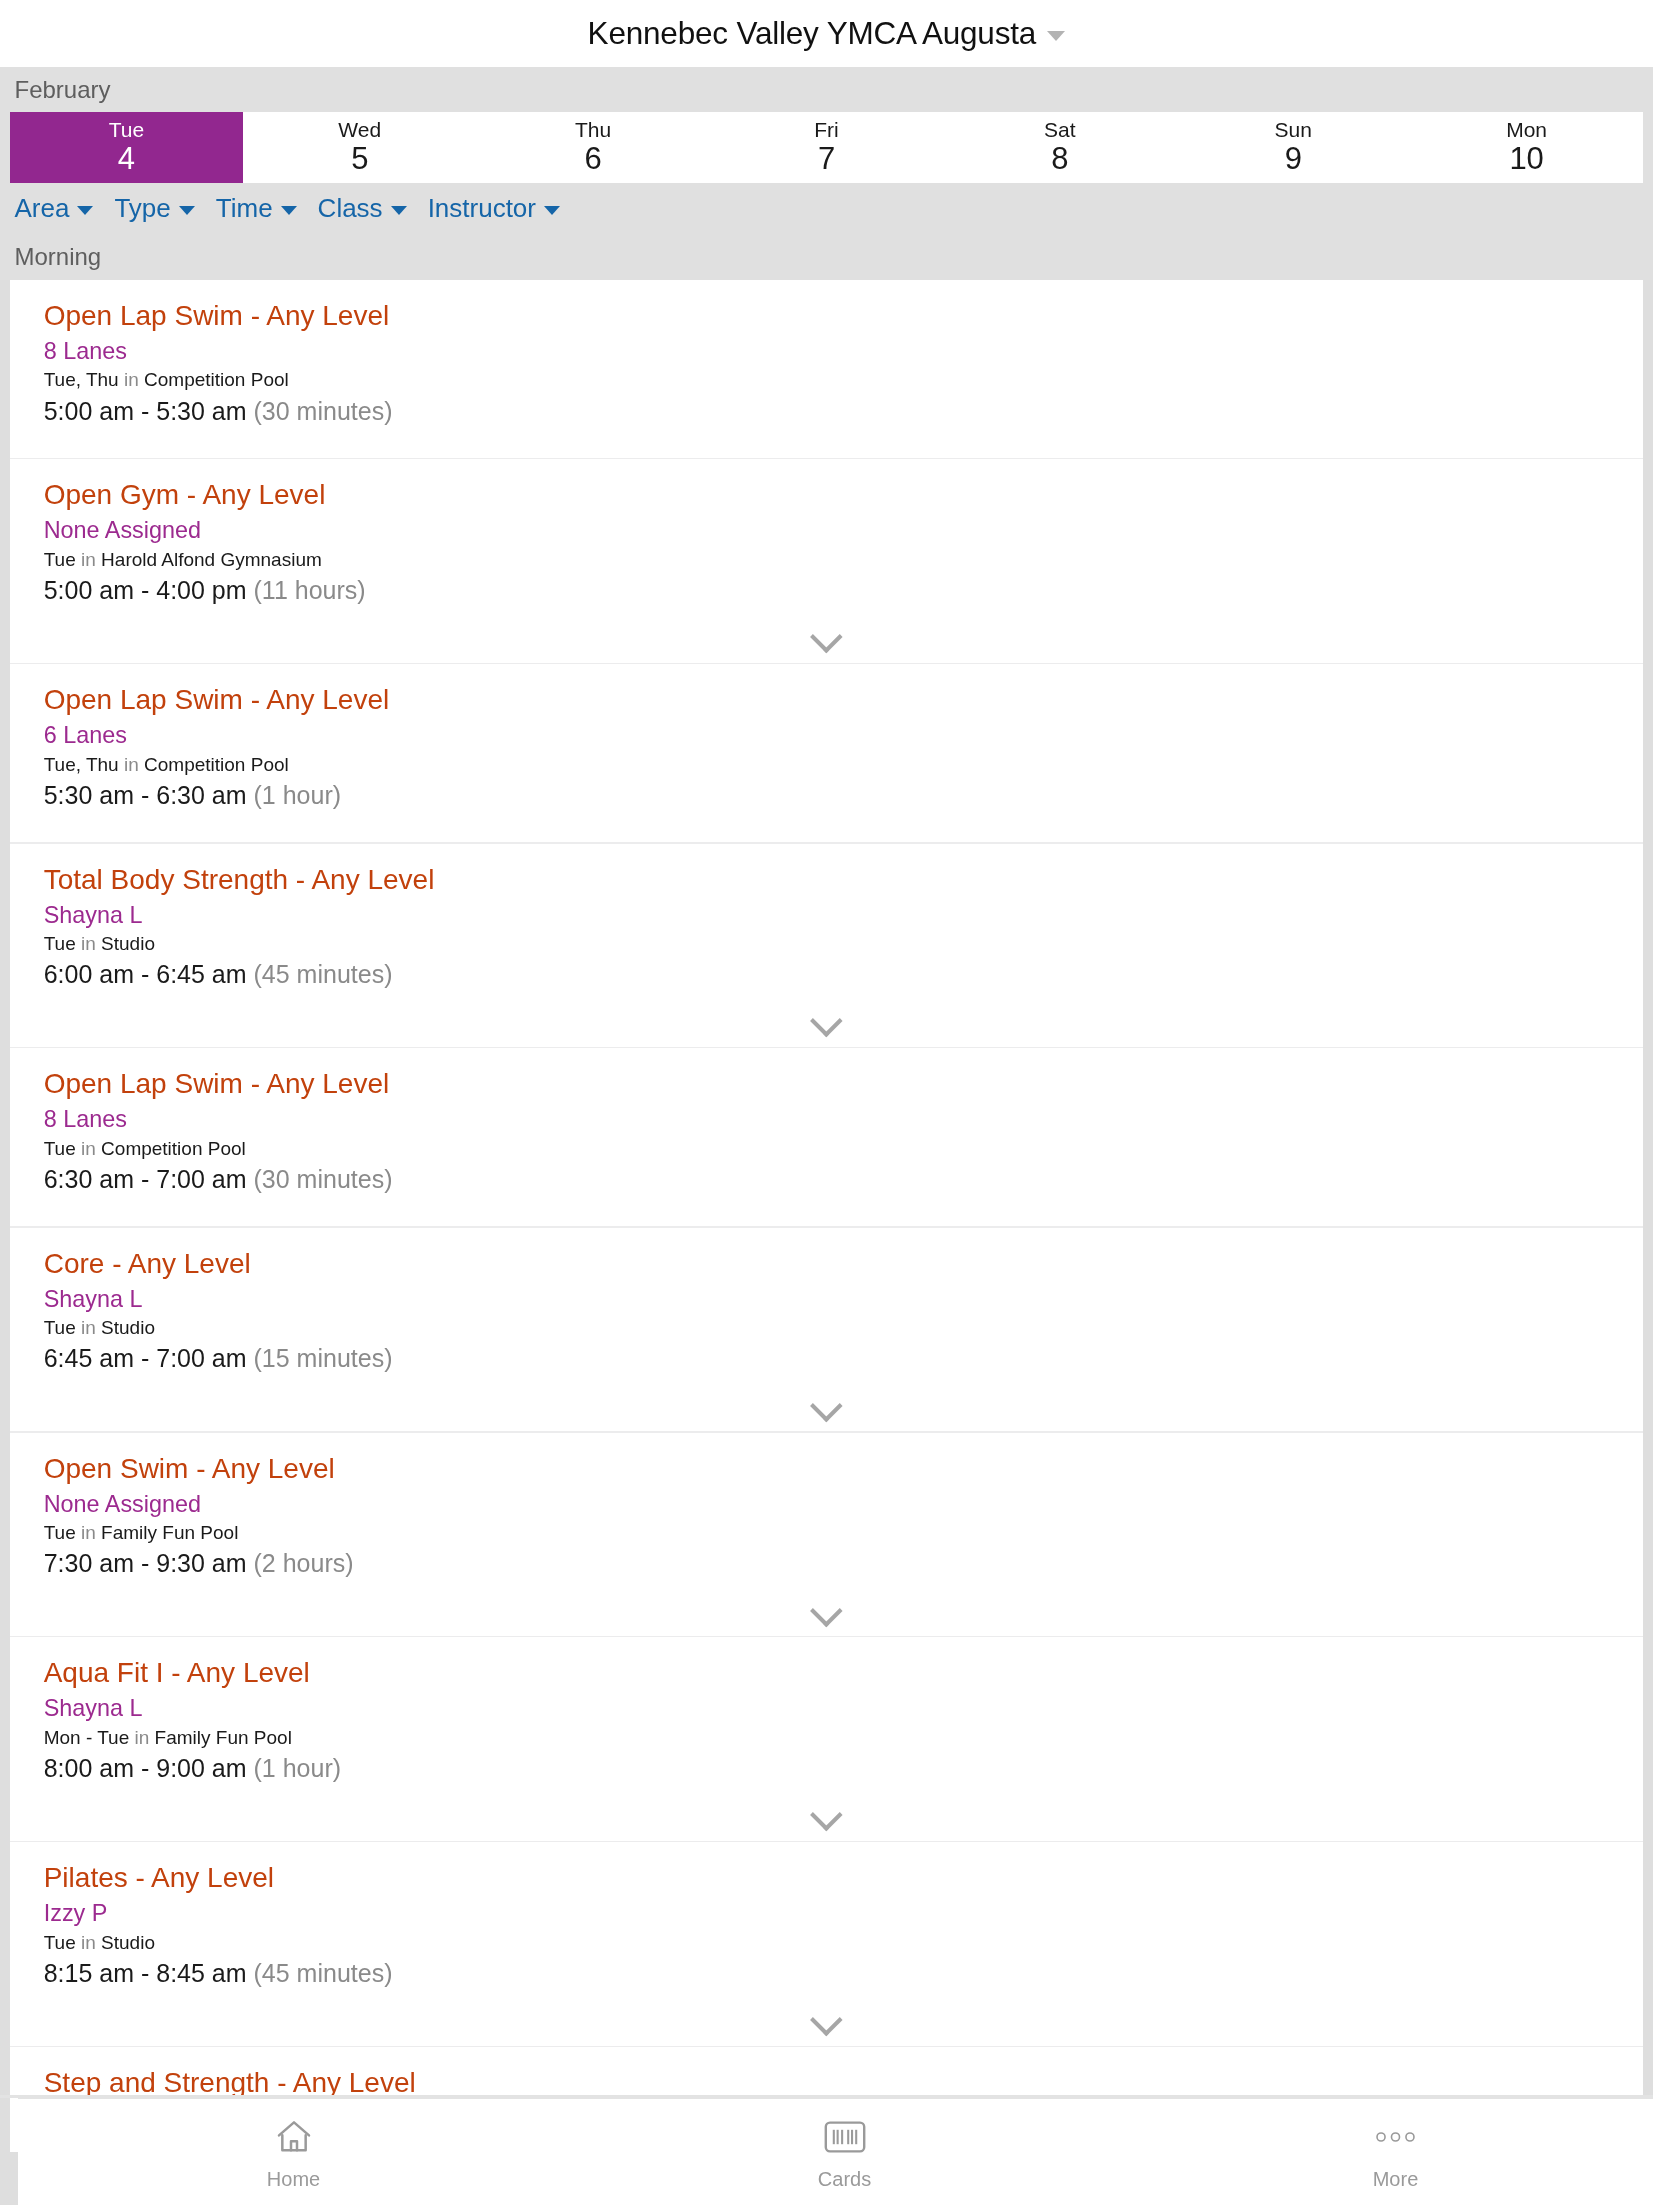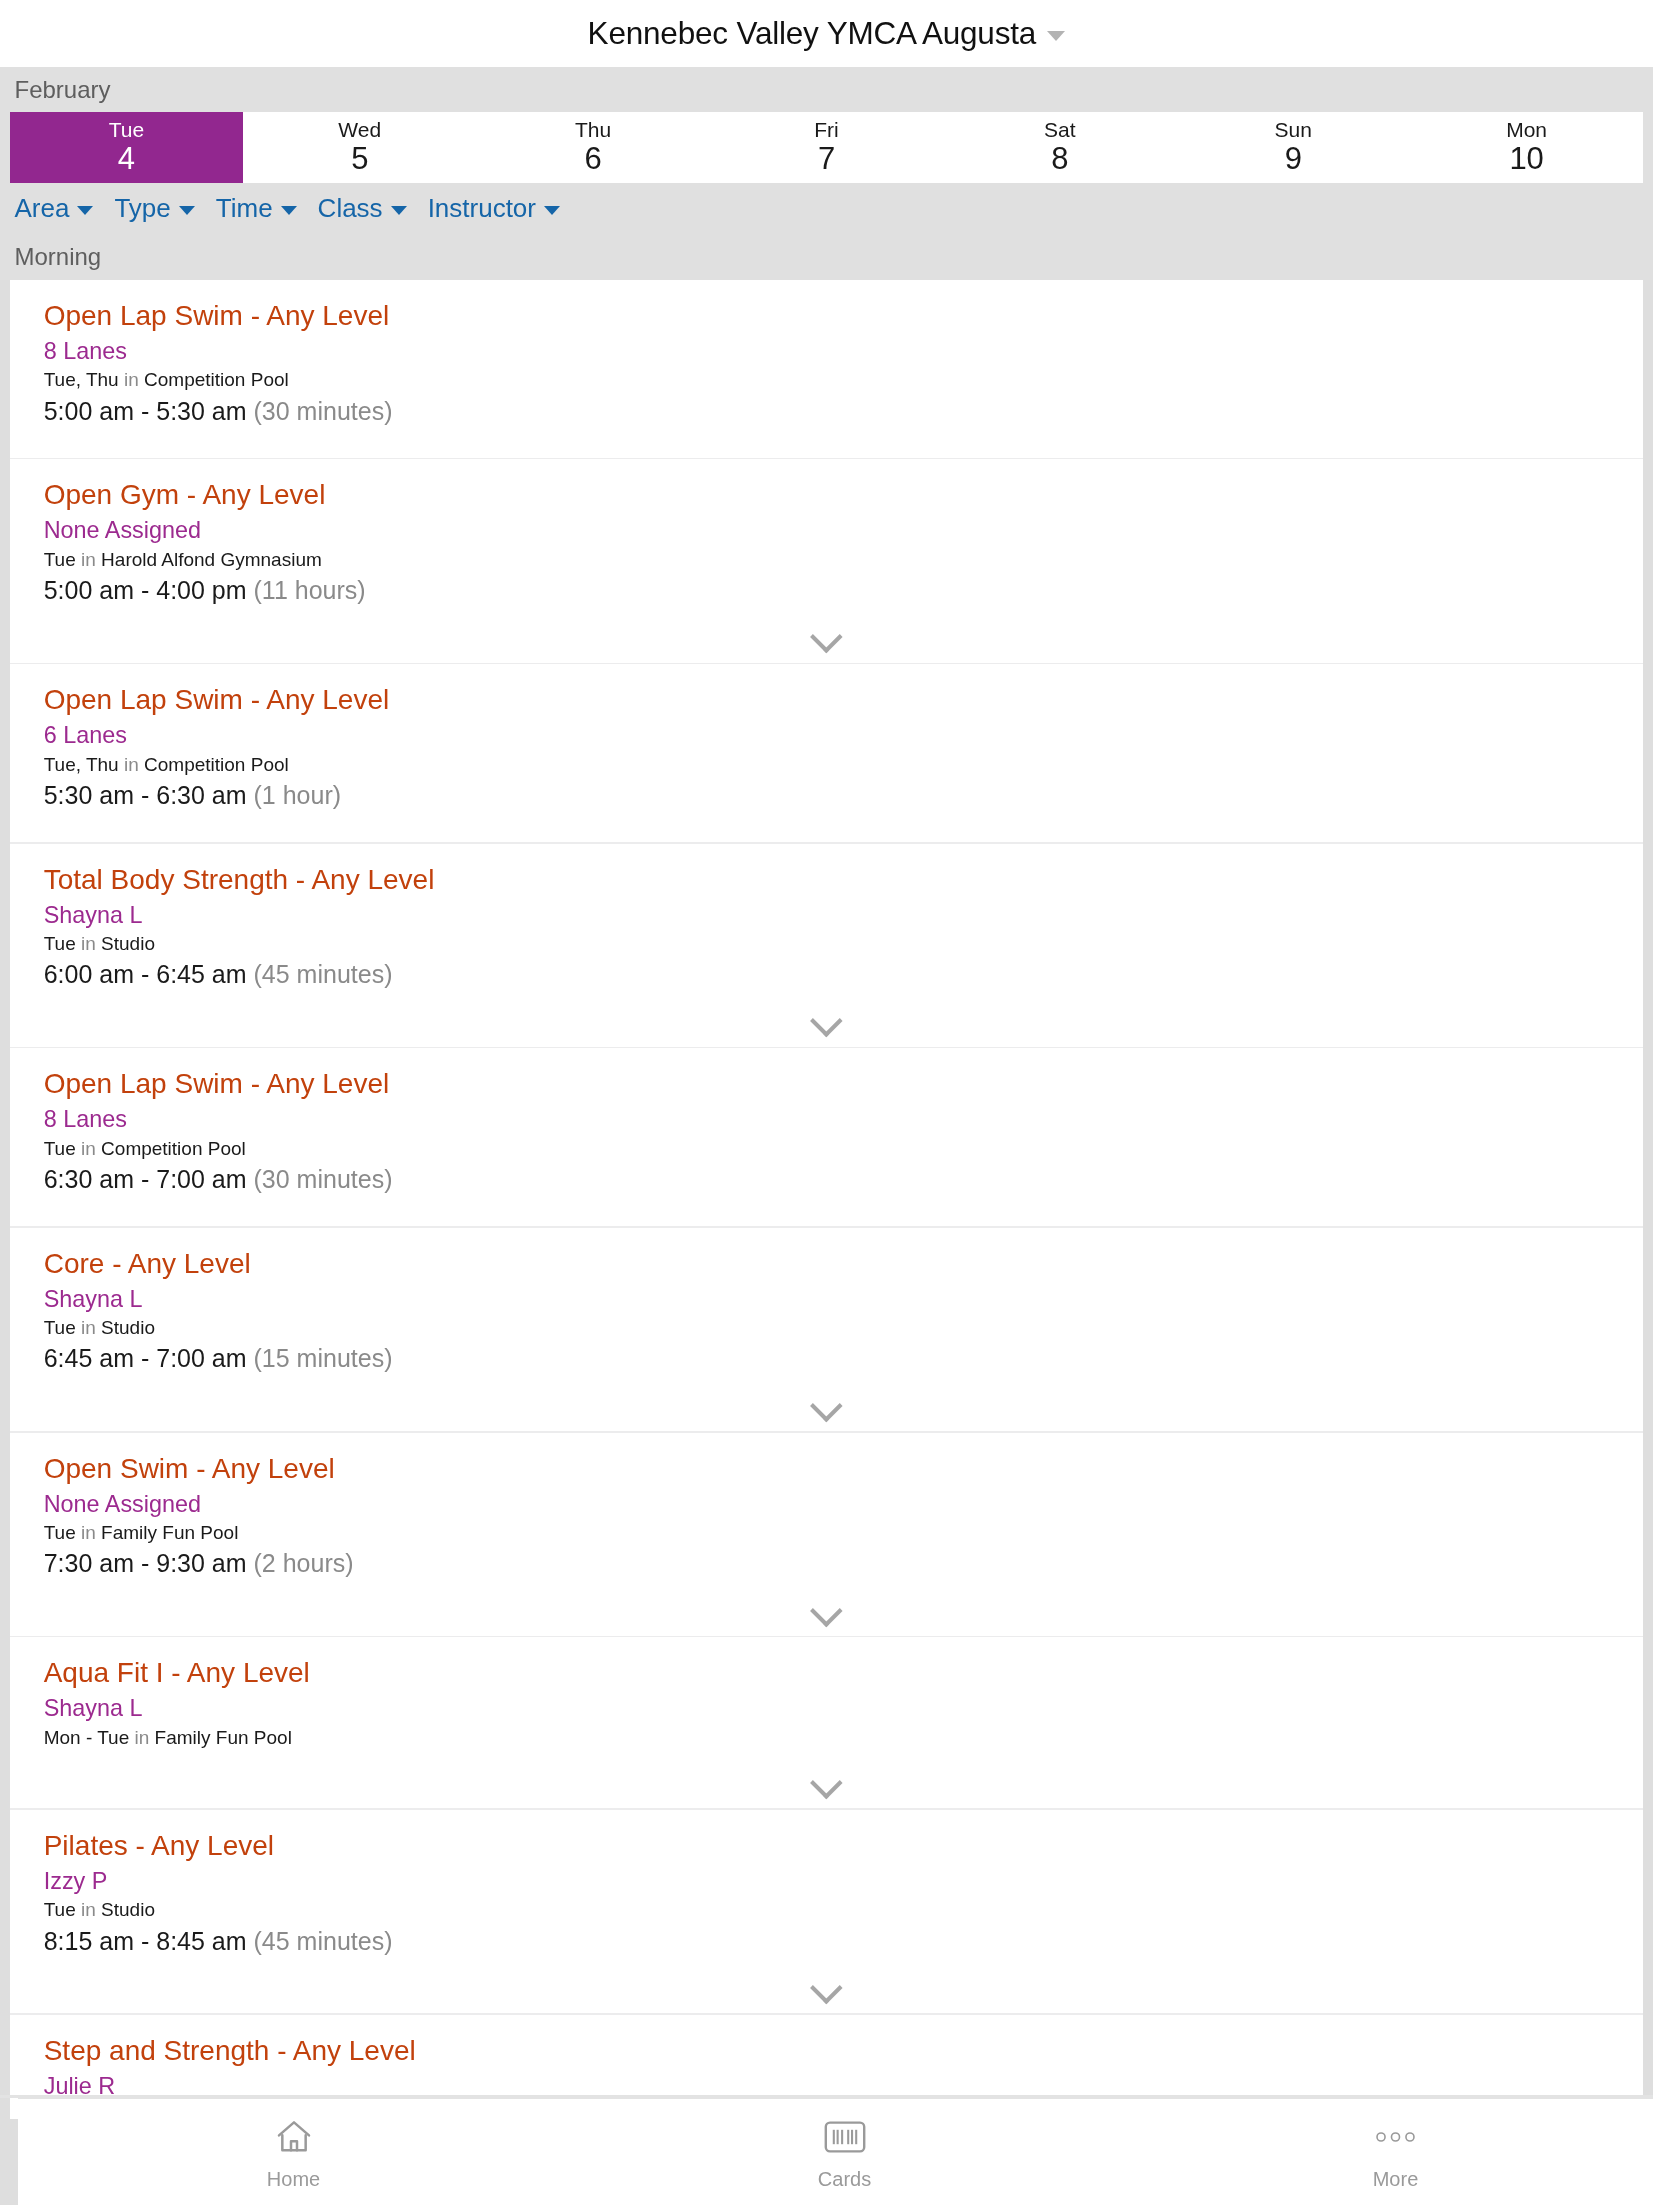--- a/index.html
+++ b/index.html
@@ -382,20 +382,21 @@
         <div class="expander">
           <span class="chev"></span>
         </div>
       </div>
       <div class="card-sep"></div>
       <div class="class-card">
         <div class="class-card-inner">
           <div class="class-title">Aqua Fit I - Any Level</div>
           <div class="class-instructor">Shayna L</div>
           <div class="class-where"><span>Mon - Tue</span> <span class="muted">in</span> <span>Family Fun Pool</span></div>
+          <div class="class-time"><span>8:00 am - 9:00 am</span> <span class="dur">(1 hour)</span></div>
         </div>
         <div class="expander">
           <span class="chev"></span>
         </div>
       </div>
       <div class="card-sep"></div>
       <div class="class-card">
         <div class="class-card-inner">
           <div class="class-title">Pilates - Any Level</div>
           <div class="class-instructor">Izzy P</div>

